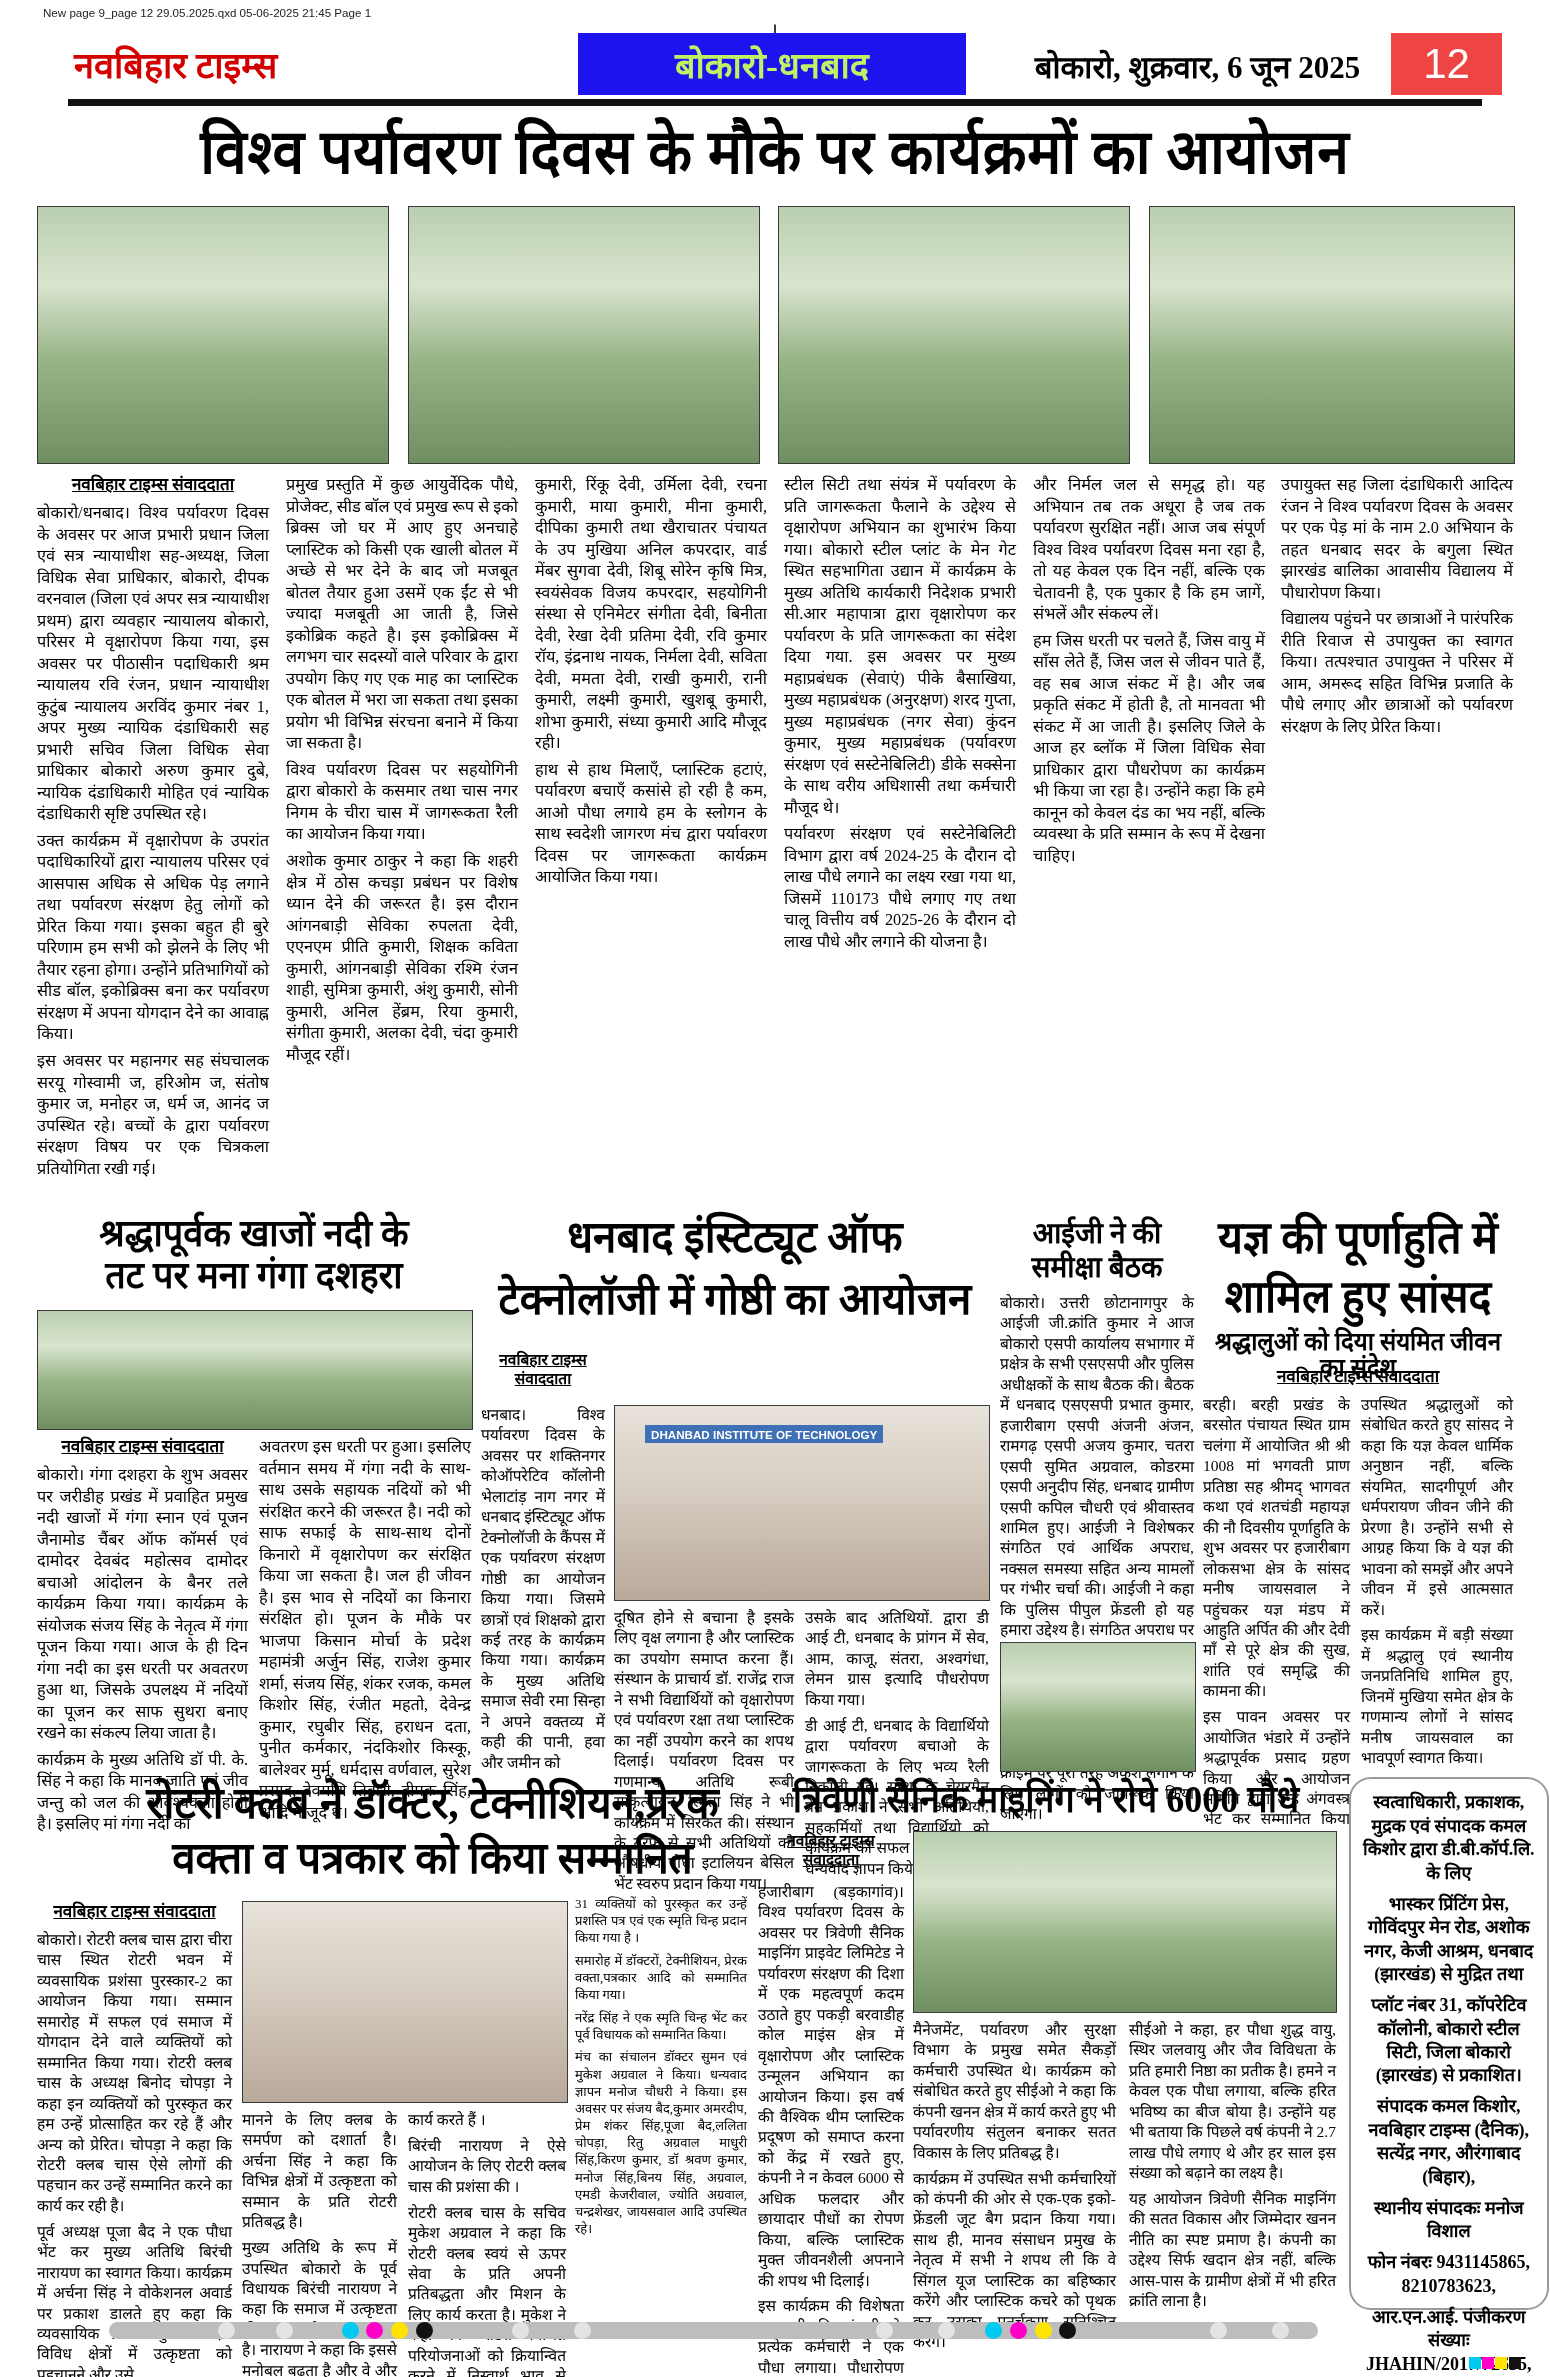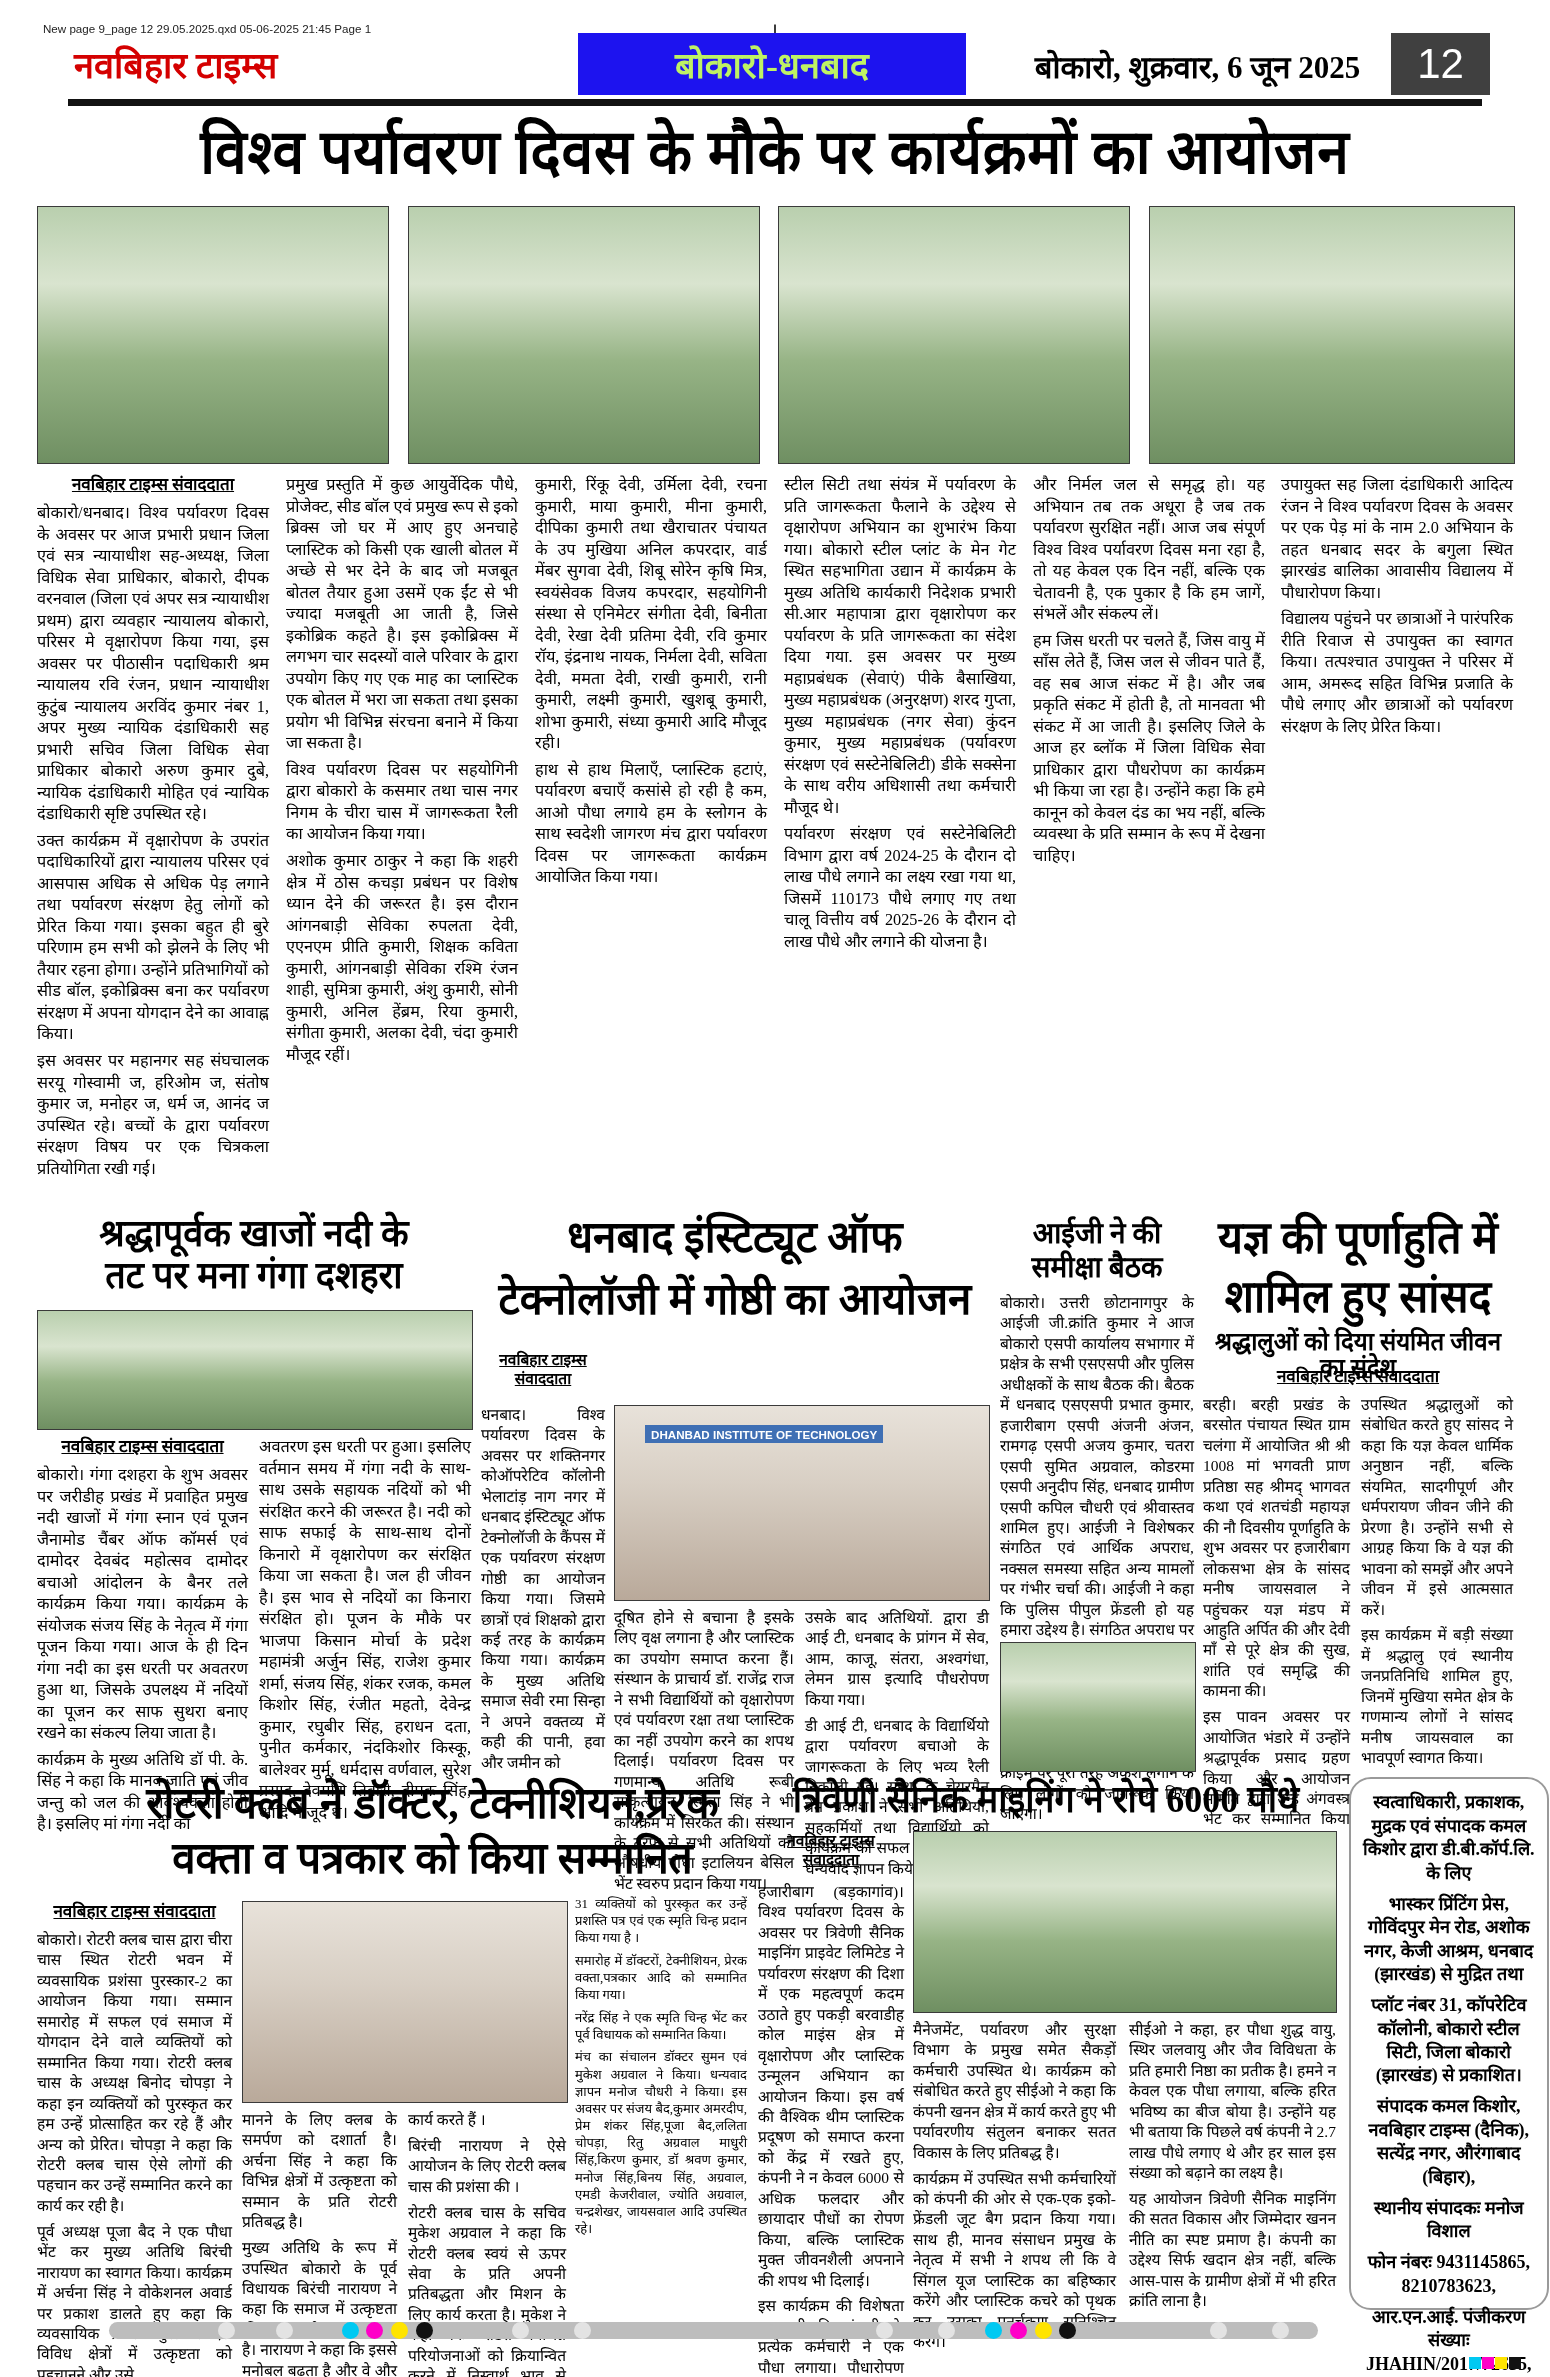--- a/index.html
+++ b/index.html
@@ -31,35 +31,35 @@
   .regbar{background:#bdbdbd;border-radius:9.3px;}
   .regdot{position:absolute;border-radius:50%;width:17px;height:17px;background:#e3e3e3;top:0;}
   .cmyk{position:absolute;border-radius:50%;width:17px;height:17px;top:0;}
   .cmyk-sq{position:absolute;width:11.6px;height:11.6px;}
 </style>
 </head>
 <body>
 
 <div id="page">
 
-  <div class="abs slug" style="left:43px;top:6.2px;margin-top:16px;">New page 9_page 12  29.05.2025.qxd  05-06-2025  21:45  Page 1</div>
+  <div class="abs slug" style="left:43px;top:6.2px;">New page 9_page 12  29.05.2025.qxd  05-06-2025  21:45  Page 1</div>
 
   <svg class="abs" style="left:758px;top:23px;" width="34" height="43" viewBox="0 0 44 56">
     <circle cx="22" cy="28" r="10" fill="none" stroke="#000" stroke-width="2"></circle>
     <circle cx="22" cy="28" r="4" fill="#000"></circle>
     <line x1="22" y1="2" x2="22" y2="54" stroke="#000" stroke-width="2"></line>
     <line x1="2" y1="28" x2="42" y2="28" stroke="#000" stroke-width="2"></line>
   </svg>
 
   <div class="abs masthead" style="left:74px;top:40px;color:#d40000;">नवबिहार टाइम्स</div>
   <div class="abs edition-box" style="left:578px;top:33px;width:388px;height:62px;background:#1d13ef;">
     <span>बोकारो-धनबाद</span>
   </div>
   <div class="abs date-line" style="left:1031px;top:45px;width:333px;text-align:center;">बोकारो, शुक्रवार, 6 जून 2025</div>
-  <div class="abs pageno-box" style="left:1391px;top:33px;width:99px;height:62px;background:#404040;">
+  <div class="abs pageno-box" style="left:1391px;top:33px;width:111px;height:62px;background:#ef4444;">
     <span>12</span>
   </div>
   <div class="abs rule" style="left:68px;top:99px;width:1414px;height:7px;"></div>
 
   <div class="abs h1main" style="left:0;top:110px;">विश्व पर्यावरण दिवस के मौके पर कार्यक्रमों का आयोजन</div>
 
   <div class="abs ph" style="left:37px;top:206px;width:350px;height:256px;"></div>
   <div class="abs ph" style="left:408px;top:206px;width:350px;height:256px;"></div>
   <div class="abs ph" style="left:778px;top:206px;width:350px;height:256px;"></div>
   <div class="abs ph" style="left:1149px;top:206px;width:364px;height:256px;"></div>

